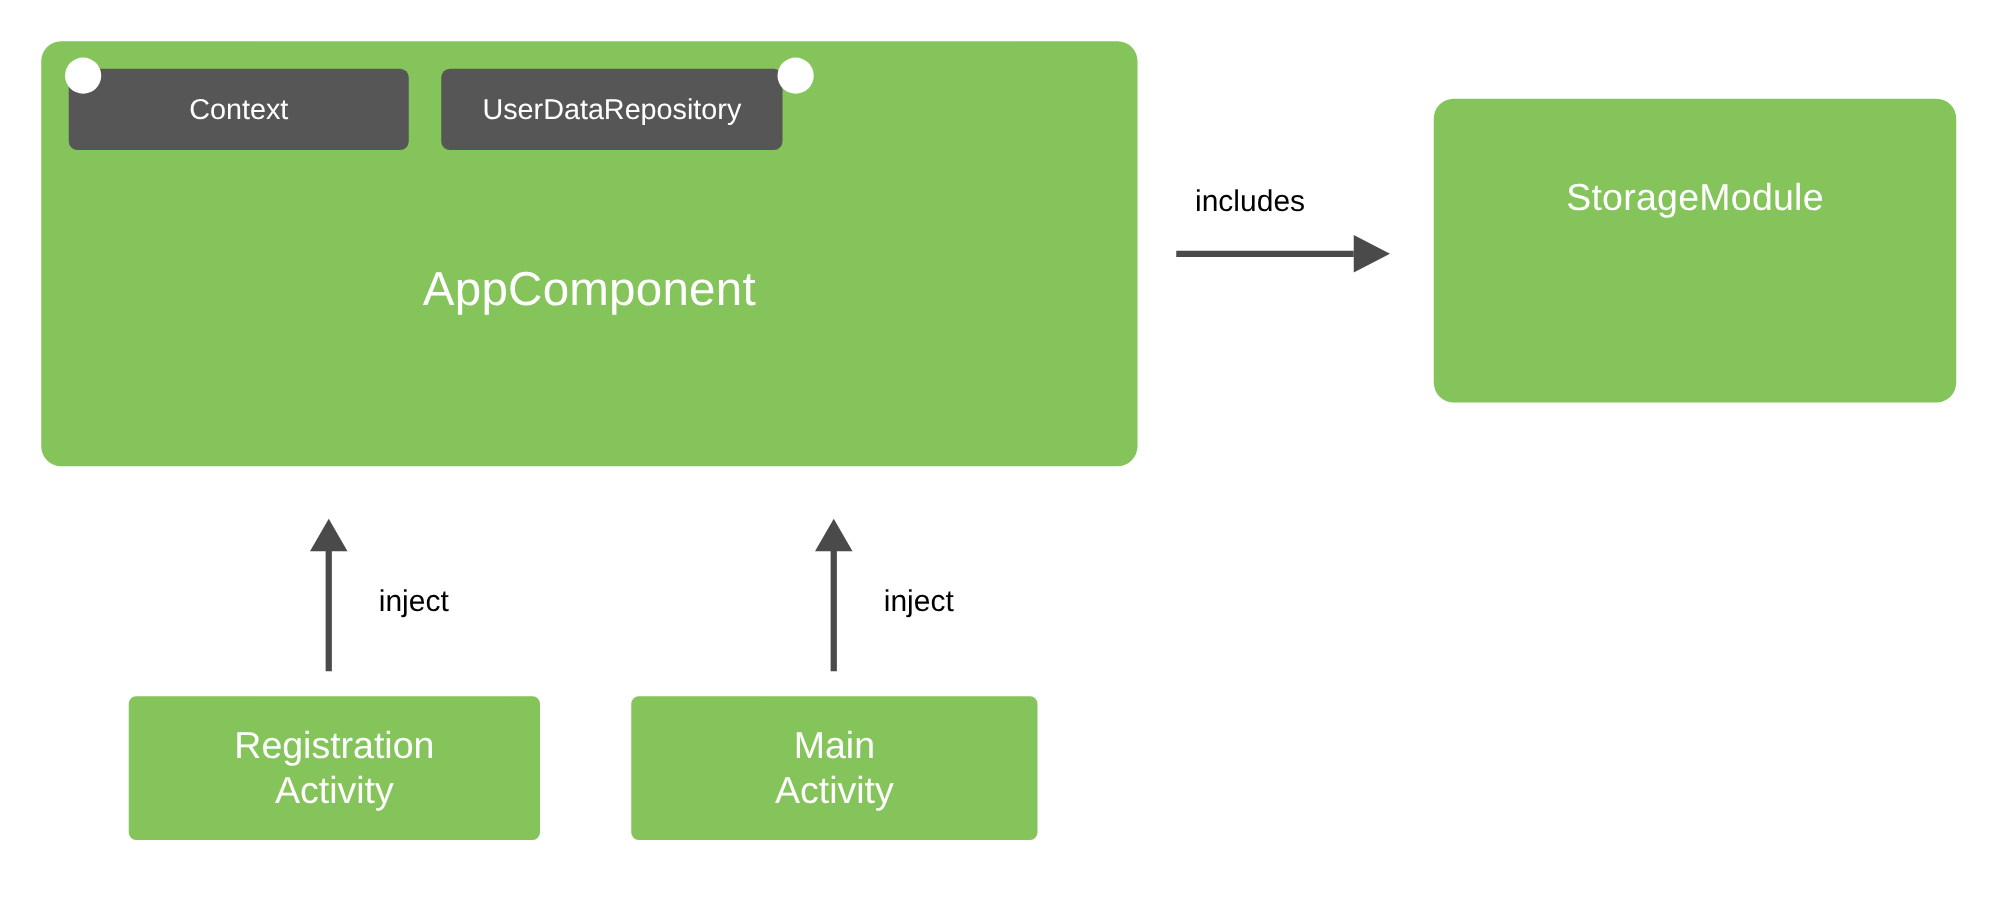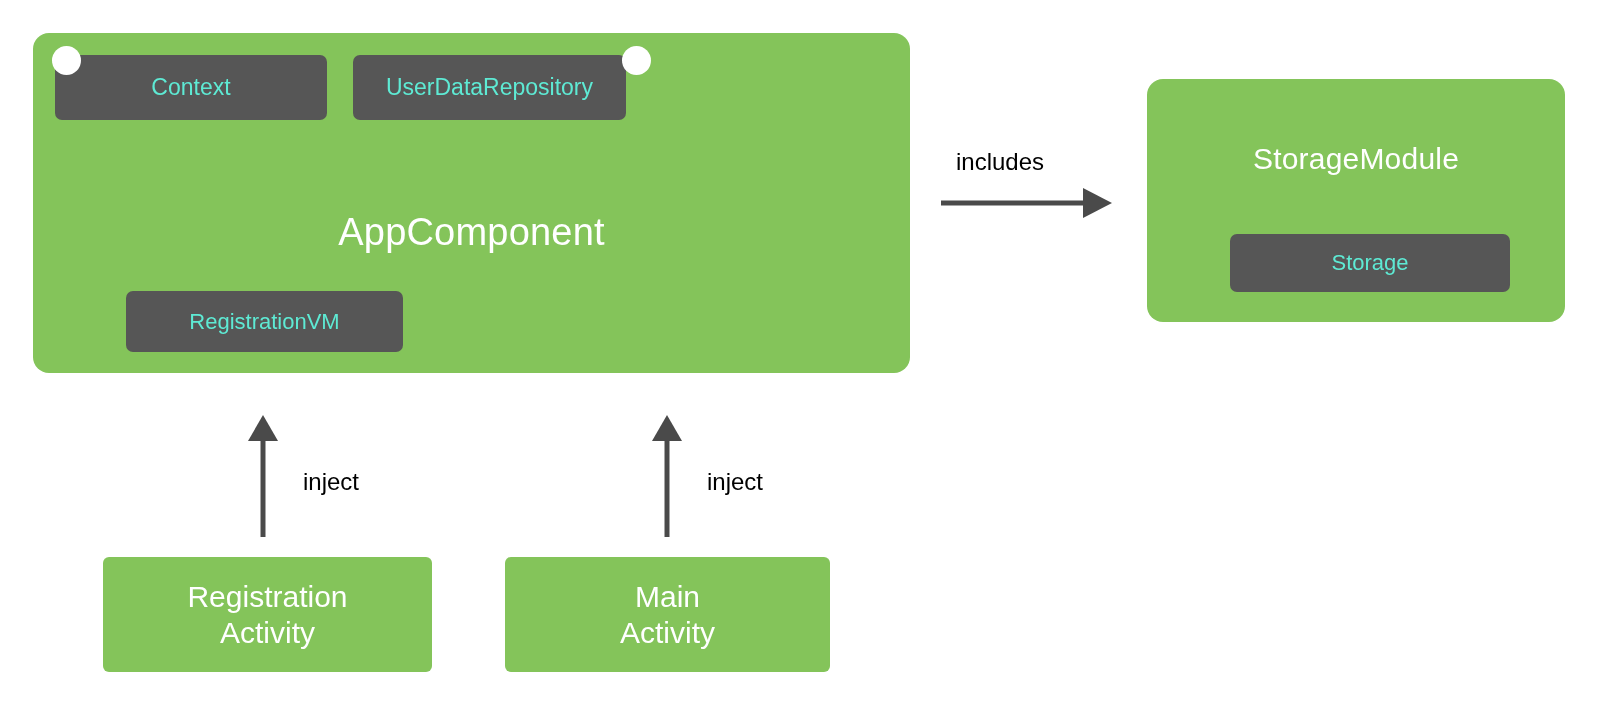--- a/index.html
+++ b/index.html
@@ -38,21 +38,21 @@
   }
 
   
   .dark-chip {
     position: absolute;
     background: #565656;
     border-radius: 7px;
     display: flex;
     align-items: center;
     justify-content: center;
-    color: #5eead4;
+    color: #ffffff;
     font-weight: 400;
     box-sizing: border-box;
   }
 
   
   .dot {
     position: absolute;
     background: #ffffff;
     border-radius: 50%;
   }
@@ -103,33 +103,27 @@
   </div>
 
   <div class="dark-chip" style="left:353px; top:55px; width:273px; height:65px; font-size:23px;">
     <span>UserDataRepository</span>
   </div>
 
 
   <div class="dot" style="left:52px; top:46px; width:29px; height:29px;"></div>
   <div class="dot" style="left:622px; top:46px; width:29px; height:29px;"></div>
 
-  <div class="dark-chip" style="left:126px; top:291px; width:277px; height:61px; font-size:22px;">
-    <span>RegistrationVM</span>
-  </div>
 
 
   <div class="green-panel abs" style="left:1147px; top:79px; width:418px; height:243px;">
 
     <div class="panel-title" style="top:63px; font-size:30px;">StorageModule</div>
   </div>
 
-  <div class="dark-chip" style="left:1230px; top:234px; width:280px; height:58px; font-size:22px;">
-    <span>Storage</span>
-  </div>
 
   <svg class="arrows" viewBox="0 0 1600 726">
 
     <g>
       <line x1="941" y1="203" x2="1083" y2="203" stroke="#4a4a4a" stroke-width="5"></line>
       <polygon points="1083,188 1112,203 1083,218" fill="#4a4a4a"></polygon>
     </g>
 
     <g>
       <line x1="263" y1="537" x2="263" y2="438" stroke="#4a4a4a" stroke-width="5"></line>

